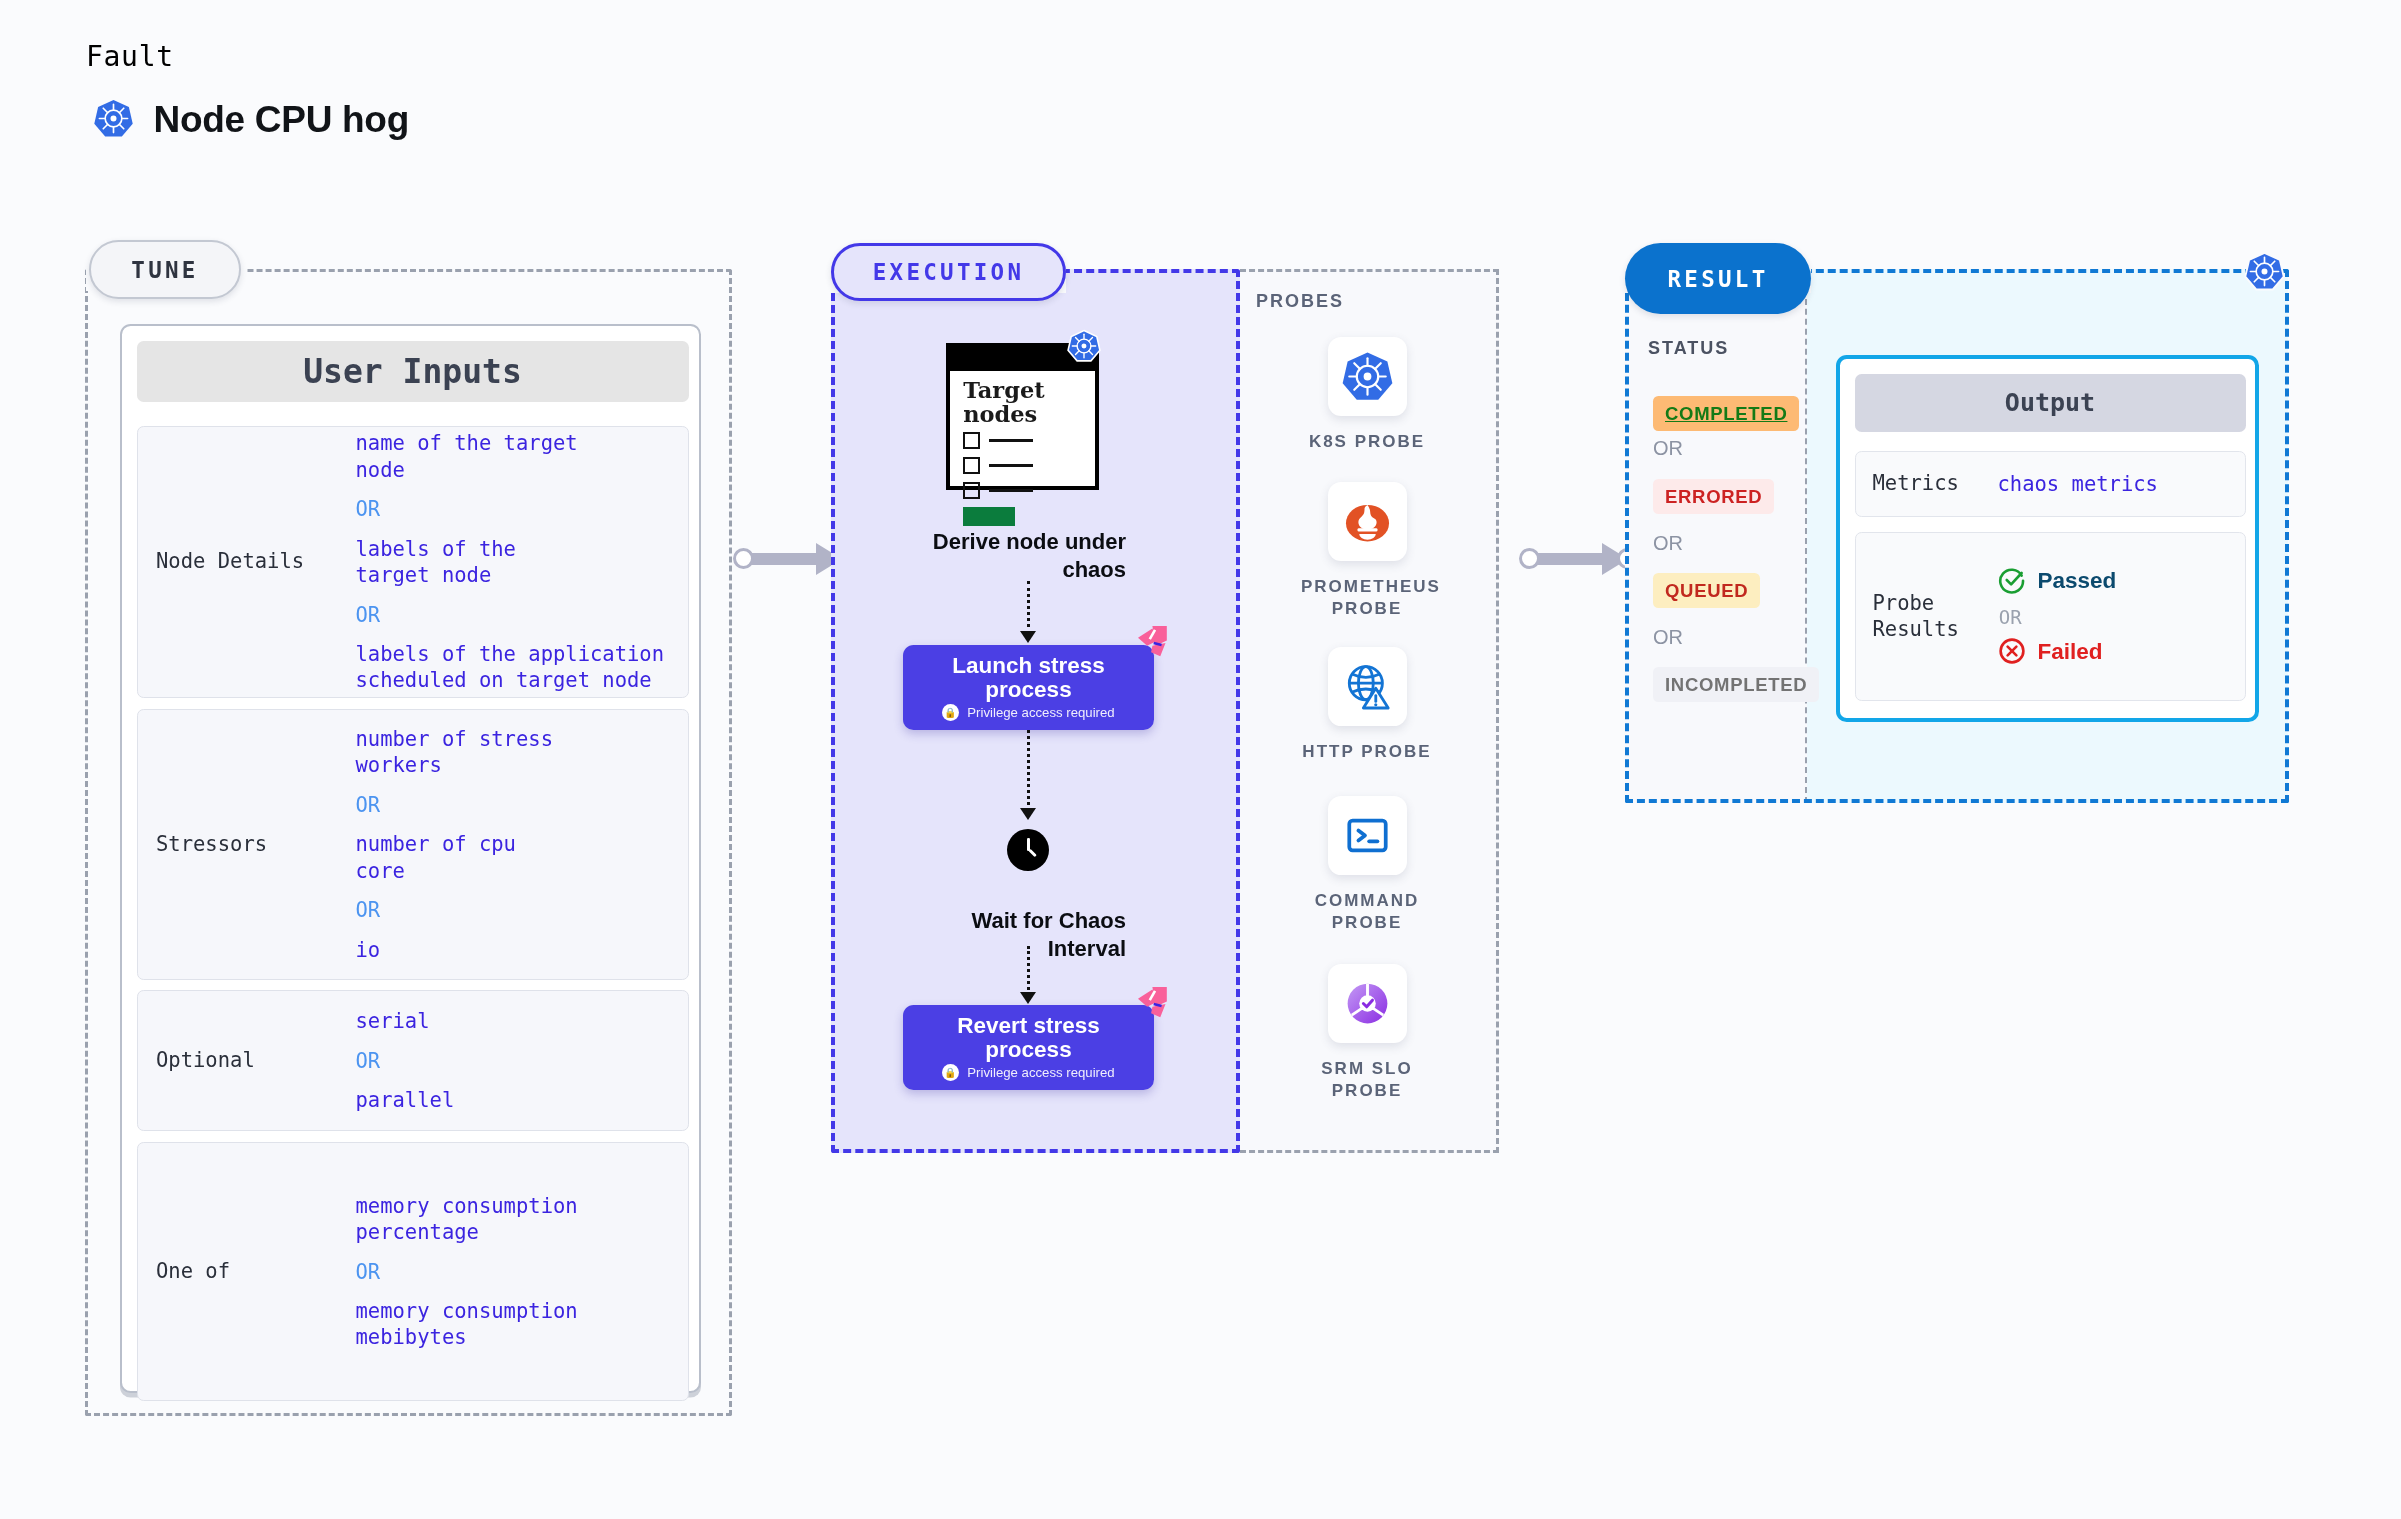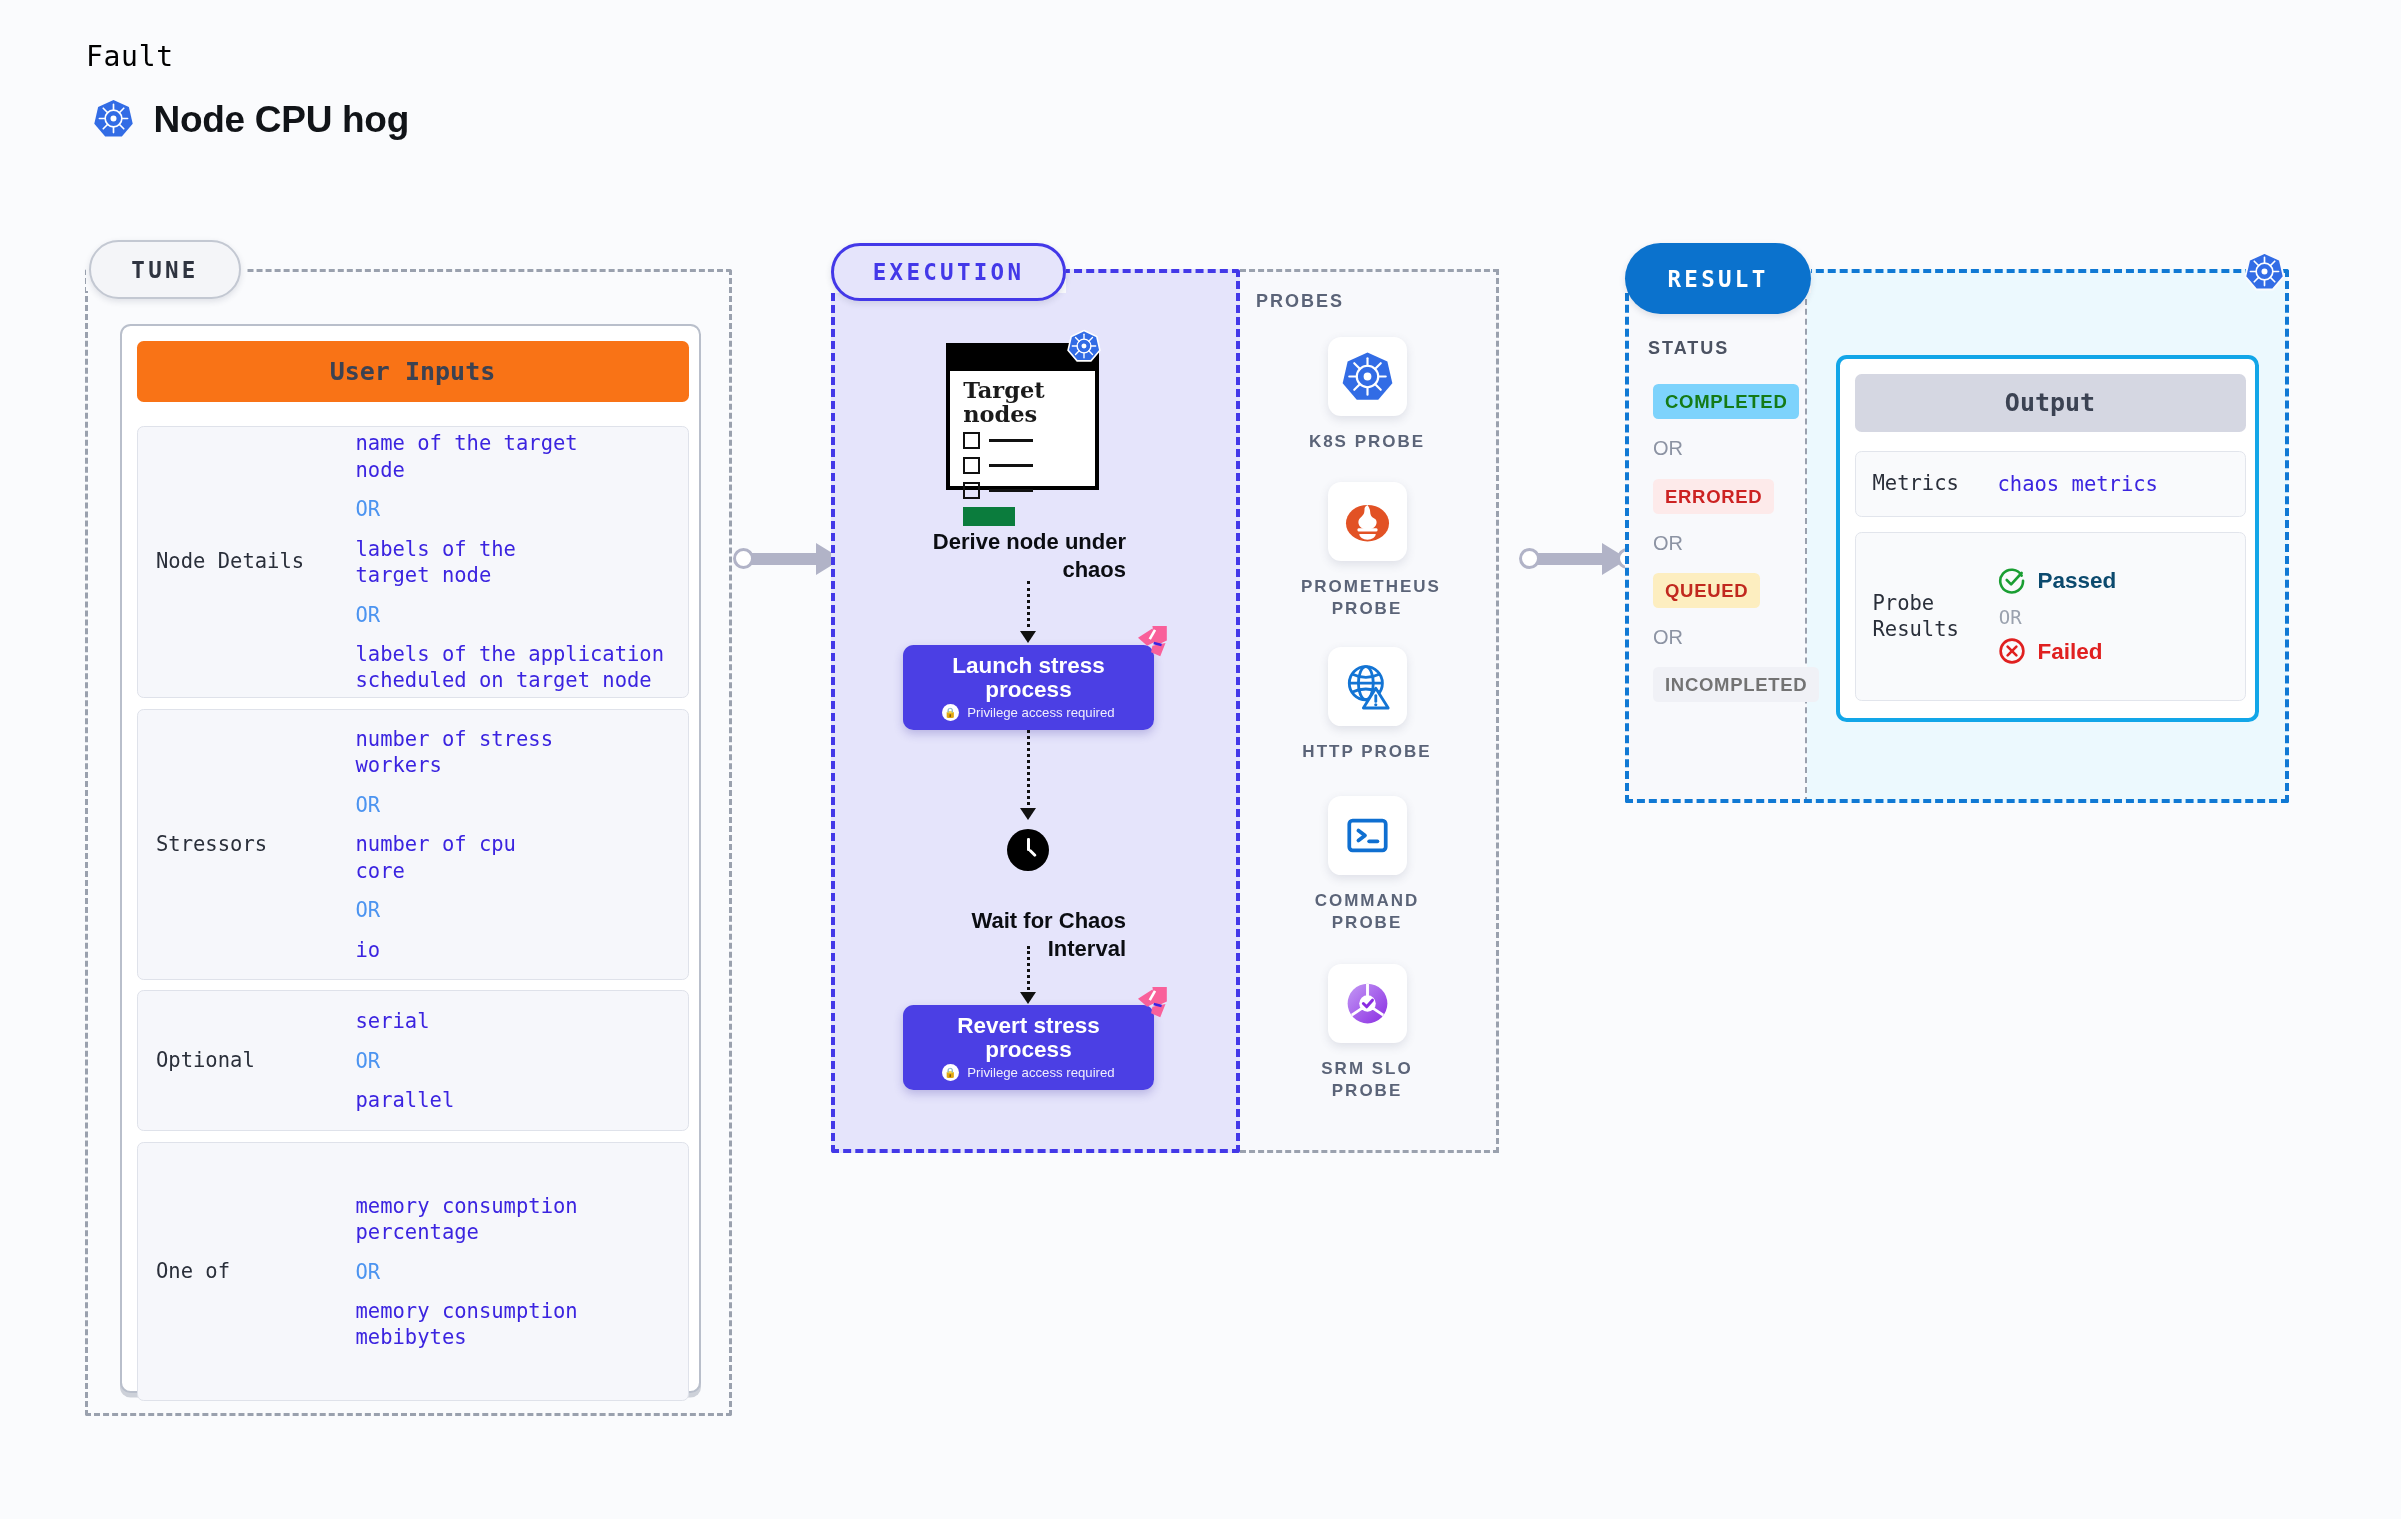--- a/index.html
+++ b/index.html
@@ -64,24 +64,24 @@
     background: #ffffff;
     border: 2px solid #b9bfcb;
     border-radius: 10.6px;
     box-shadow: 0 4.6px 0 rgba(150,158,172,.45);
   }
   #user-inputs-card { left: 120px; top: 324px; width: 581px; height: 1069px; }
 
   .card-title {
     position: absolute; left: 14.5px; top: 14.5px;
     width: 552px; height: 61px;
-    background: #f97316; border-radius: 6.6px;
+    background: #e5e5e5; border-radius: 6.6px;
     display: flex; align-items: center; justify-content: center;
     font-family: "DejaVu Sans Mono", monospace;
-    font-size: 25px; font-weight: bold; color: #3b4252;
+    font-size: 33px; font-weight: bold; color: #3b4252;
   }
 
   .row {
     position: absolute; left: 14.5px; width: 552px;
     background: #f6f7fb; border: 1.3px solid #dfe2ea; border-radius: 6.6px;
     display: flex; align-items: center;
   }
   .row-key {
     width: 218px; padding-left: 18.5px;
     font-family: "DejaVu Sans Mono", monospace;
@@ -264,21 +264,21 @@
   }
   .status-chip {
     position: absolute; left: 1653px;
     padding: 6.6px 12px; border-radius: 5.3px;
     font-size: 18.5px; font-weight: bold; letter-spacing: 0.7px;
   }
   .status-or {
     position: absolute; left: 1653px;
     font-size: 20px; color: #8c93a3;
   }
-  #st-0 { top: 384px; background: #7dd3fc; color: #147a16; }
+  #st-0 { top: 396px; background: #fdba74; color: #147a16; text-decoration: underline; }
   #or-0 { top: 437px; }
   #st-1 { top: 479px; background: #fdeaea; color: #cc2222; }
   #or-1 { top: 532px; }
   #st-2 { top: 573px; background: #fdeec0; color: #c1281e; }
   #or-2 { top: 626px; }
   #st-3 { top: 667px; background: #f0f1f6; color: #737373; }
 
   #result-k8s { position: absolute; left: 2244px; top: 251px; z-index: 22; }
 
   

